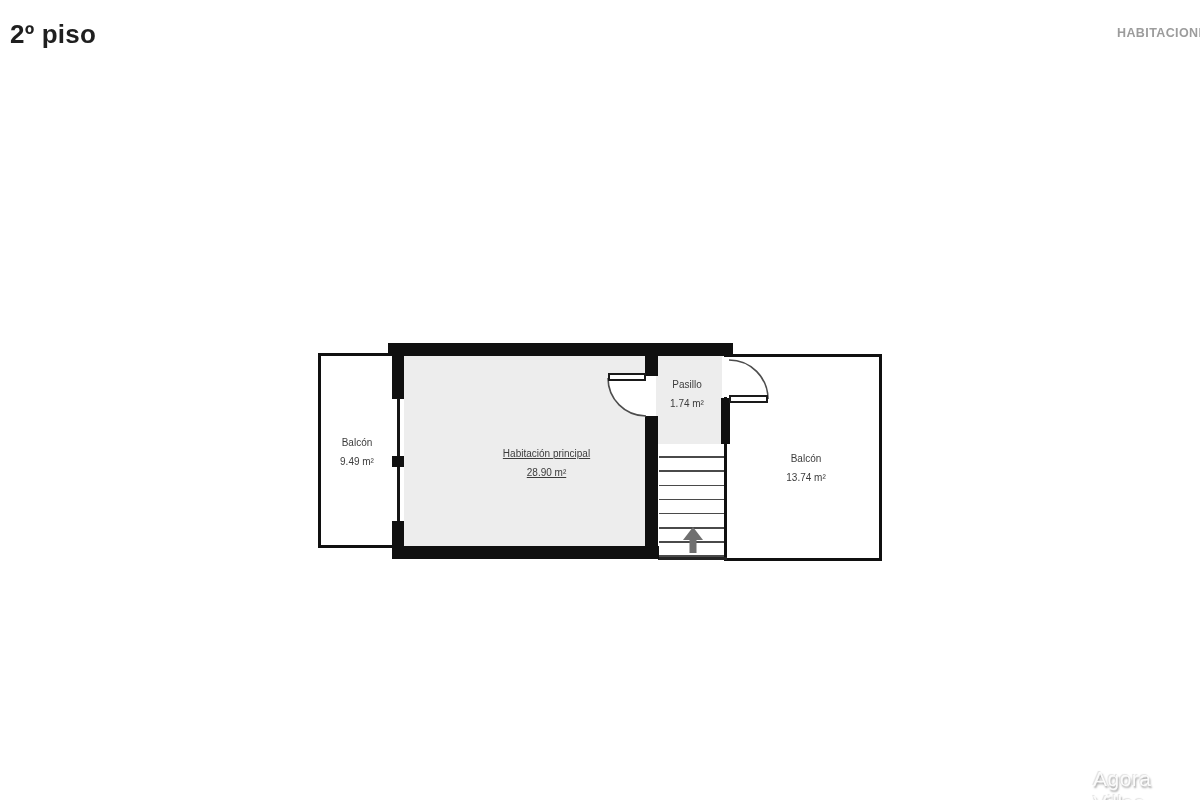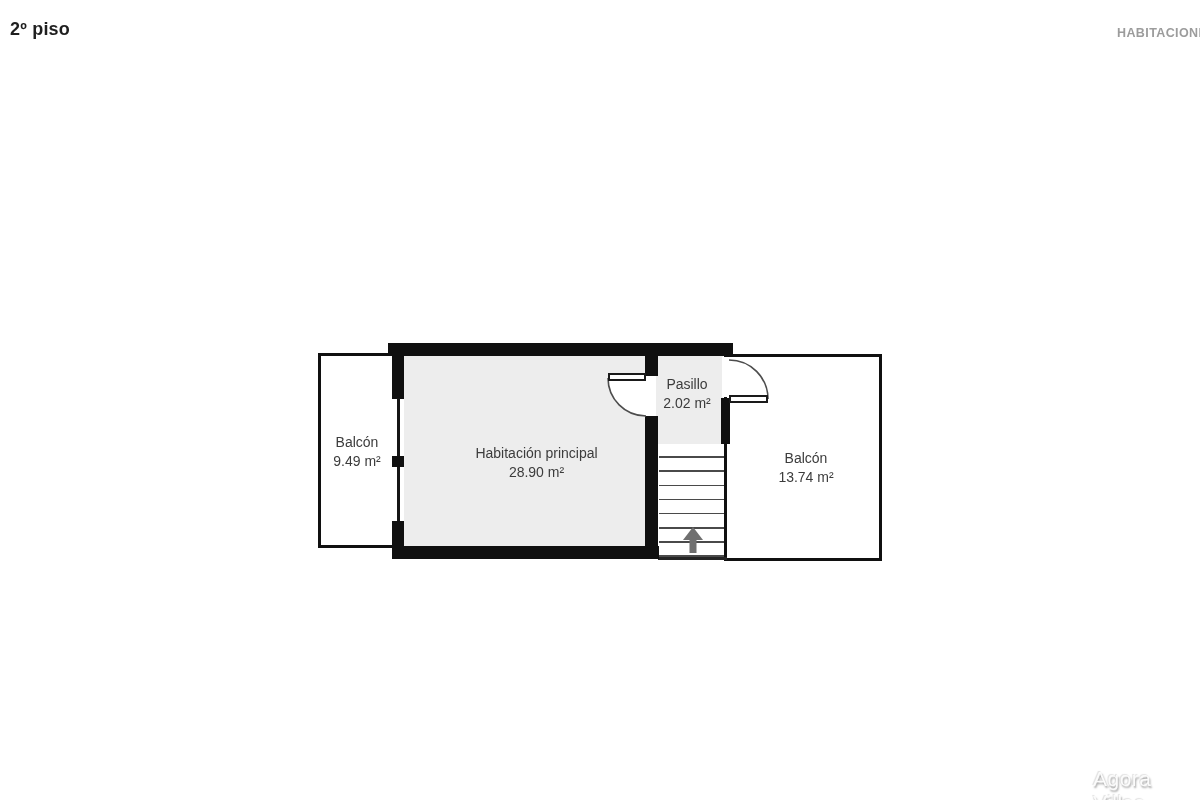--- a/index.html
+++ b/index.html
@@ -4,21 +4,21 @@
 <style>
   html,body{margin:0;padding:0;}
   body{
     width:1200px;height:800px;position:relative;overflow:hidden;
     background:#ffffff;
     font-family:"Liberation Sans", sans-serif;
   }
   .abs{position:absolute;}
   
   .floor-title{
-    left:10px;top:19px;font-size:18px;font-weight:700;color:#1f1f1f;letter-spacing:.2px;
+    left:10px;top:19px;font-size:26px;font-weight:700;color:#1f1f1f;letter-spacing:.2px;
   }
   .header-right{
     left:1117px;top:26px;font-size:12.5px;font-weight:700;color:#9c9c9c;
     letter-spacing:.4px;white-space:nowrap;
   }
   
   .balcony{background:#ffffff;border:3px solid #101010;box-sizing:border-box;}
   .balcony-left{left:318px;top:353px;width:82px;height:195px;}
   .balcony-right{left:724px;top:354px;width:158px;height:207px;}
   
@@ -47,25 +47,25 @@
   
   .door-leaf{background:#ffffff;border:2px solid #1a1a1a;box-sizing:border-box;}
   .door-leaf-1{left:608px;top:373px;width:38px;height:8px;}
   .door-leaf-2{left:729px;top:395px;width:39px;height:8px;}
   
   .arc-svg{left:300px;top:330px;width:600px;height:250px;}
   
   .stair-arrow{left:683px;top:527px;width:20px;height:26px;}
   
   .room-label{
-    color:#3c3c3c;font-size:14px;line-height:19px;text-align:center;white-space:nowrap;
+    color:#3c3c3c;font-size:10px;line-height:19px;text-align:center;white-space:nowrap;
   }
   .room-label span{display:block;}
   .label-balcony-left{left:300px;top:433px;width:114px;}
-  .label-main{left:444px;top:444px;width:185px;}
+  .label-main{left:454px;top:444px;width:185px;text-decoration:underline;}
   .label-pasillo{left:642px;top:375px;width:90px;}
   .label-balcony-right{left:744px;top:449px;width:124px;}
   
   .watermark{
     left:1093px;top:767px;font-size:21px;color:#fbfbfb;letter-spacing:.5px;
     text-shadow:1px 2px 2px rgba(0,0,0,0.35), -1px -1px 1px rgba(0,0,0,0.12);
   }
 </style>
 </head>
 <body>
@@ -113,21 +113,21 @@
   <div class="abs room-label label-balcony-left">
     <span>Balcón</span>
     <span>9.49 m²</span>
   </div>
   <div class="abs room-label label-main">
     <span>Habitación principal</span>
     <span>28.90 m²</span>
   </div>
   <div class="abs room-label label-pasillo">
     <span>Pasillo</span>
-    <span>2.02 m²</span>
+    <span>1.74 m²</span>
   </div>
   <div class="abs room-label label-balcony-right">
     <span>Balcón</span>
     <span>13.74 m²</span>
   </div>
 
 </div>
 
 <div class="abs watermark">Agora Villas</div>
 

